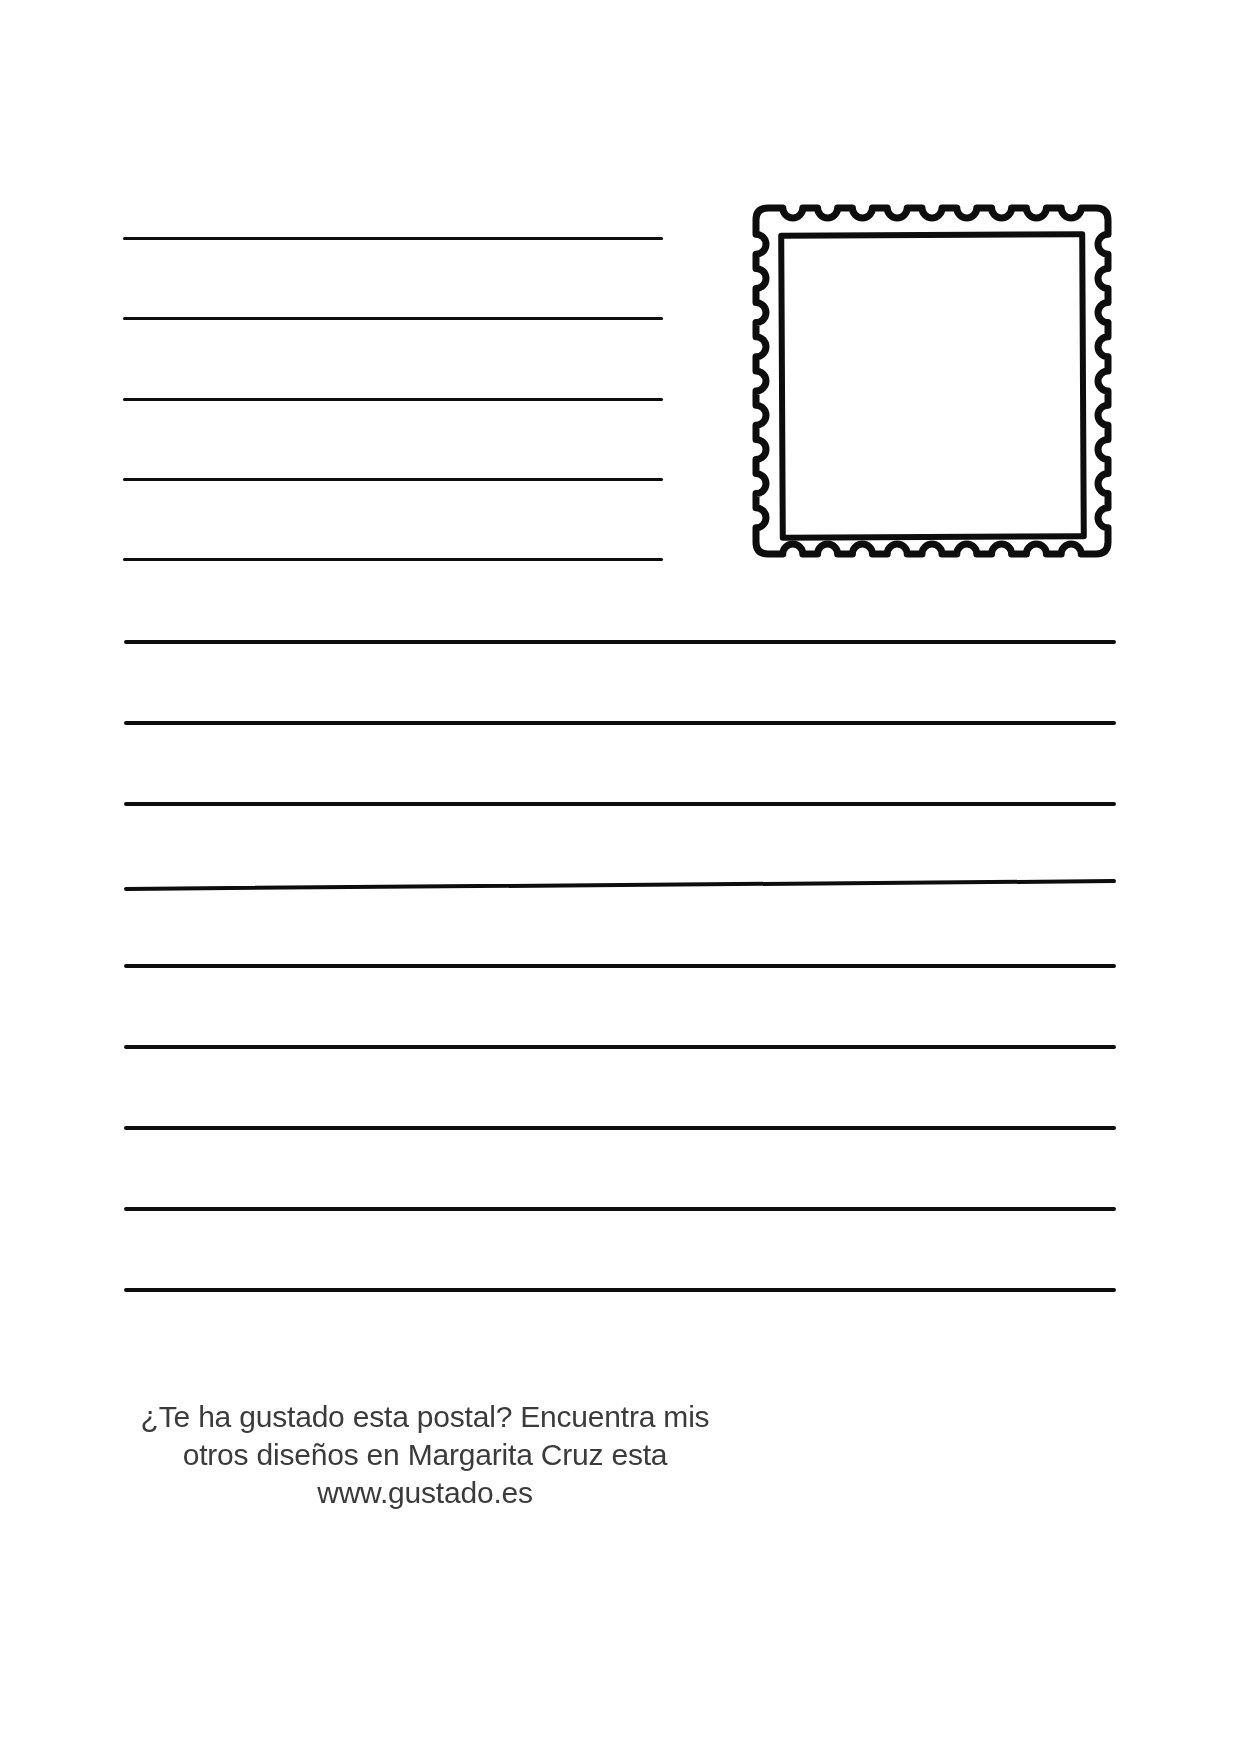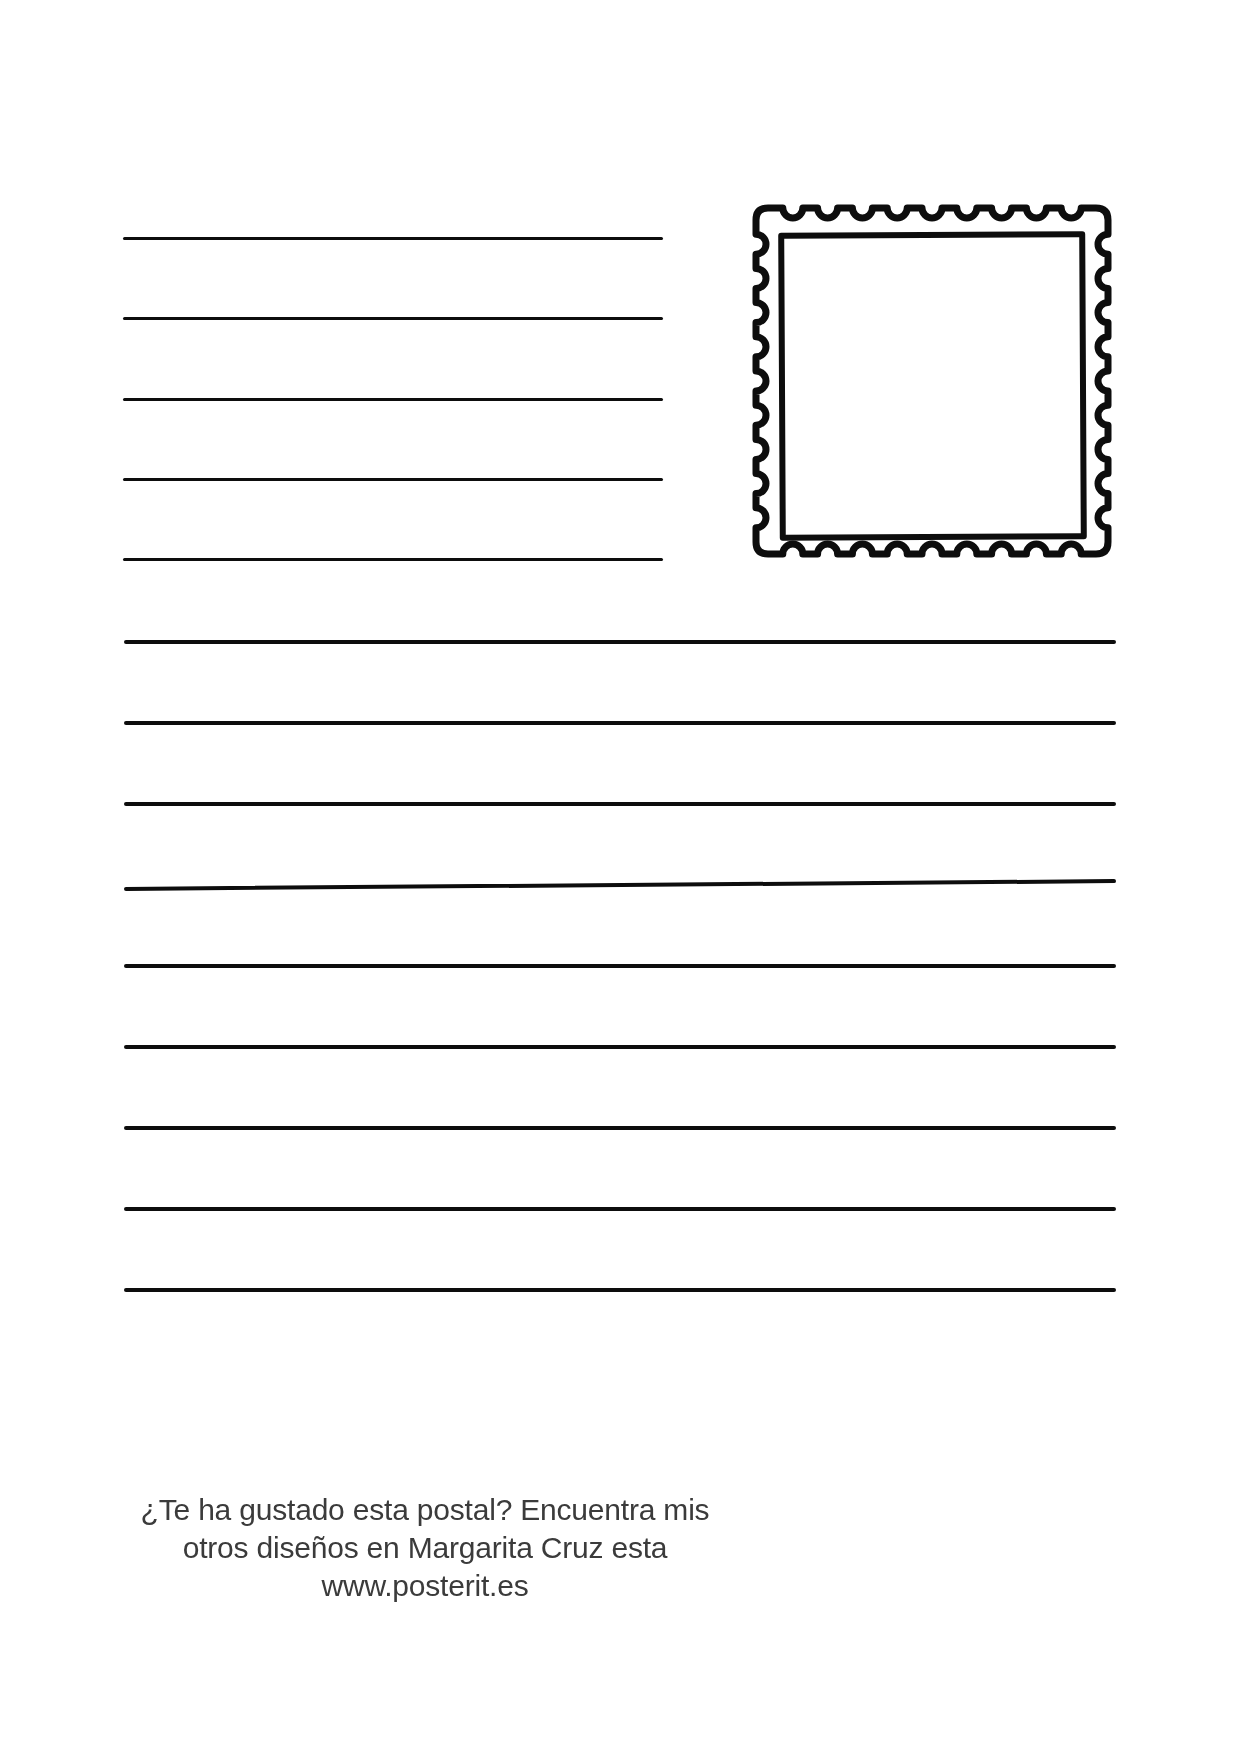--- a/index.html
+++ b/index.html
@@ -35,21 +35,21 @@
     border-radius: 3px;
   }
   .stamp {
     position: absolute;
     left: 748px; top: 200px;
     width: 368px; height: 362px;
     color: var(--ink);
   }
   .footer-note {
     position: absolute;
-    left: 105px; top: 1491px;
+    left: 105px; top: 1398px;
     width: 640px;
     text-align: center;
     font-size: 30px;
     line-height: 38px;
     letter-spacing: -0.2px;
     color: var(--footer-color);
   }
 </style>
 </head>
 <body>
@@ -122,16 +122,16 @@
       <div class="hline message-line" style="top: 964px;"></div>
       <div class="hline message-line" style="top: 1045px;"></div>
       <div class="hline message-line" style="top: 1126px;"></div>
       <div class="hline message-line" style="top: 1207px;"></div>
       <div class="hline message-line" style="top: 1288px;"></div>
     </div>
 
   <div class="footer-note">
     <div>¿Te ha gustado esta postal? Encuentra mis</div>
     <div>otros diseños en Margarita Cruz esta</div>
-    <div>www.posterit.es</div>
+    <div>www.gustado.es</div>
   </div>
 
 </div>
 
 </body></html>

